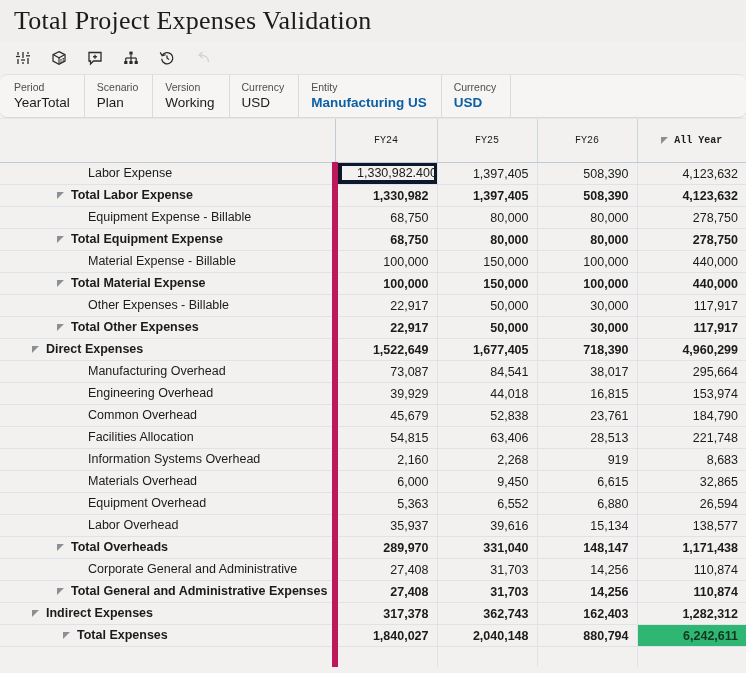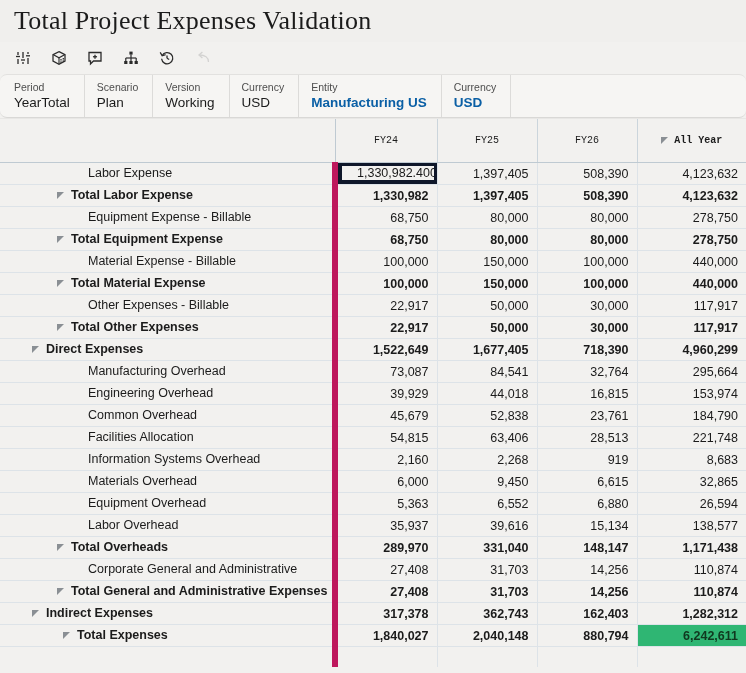--- a/index.html
+++ b/index.html
@@ -443,21 +443,21 @@
         </tr>
         <tr>
           <td class="cell-label">
             <div class="lbl-inner ind-3">
               <span class="lbl-spacer"></span>
               <span class="lbl-text">Manufacturing Overhead</span>
             </div>
           </td>
           <td class="num">73,087</td>
           <td class="num">84,541</td>
-          <td class="num">32,764</td>
+          <td class="num">38,017</td>
           <td class="num last">295,664</td>
         </tr>
         <tr>
           <td class="cell-label">
             <div class="lbl-inner ind-3">
               <span class="lbl-spacer"></span>
               <span class="lbl-text">Engineering Overhead</span>
             </div>
           </td>
           <td class="num">39,929</td>

